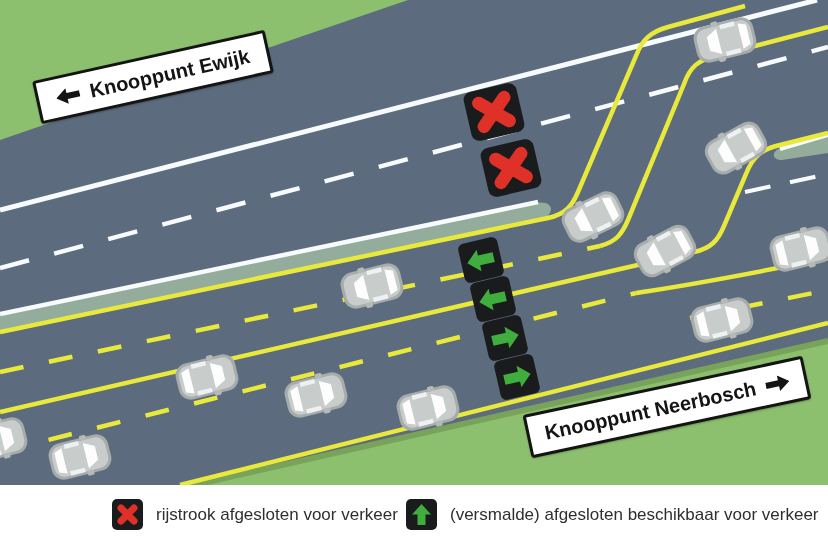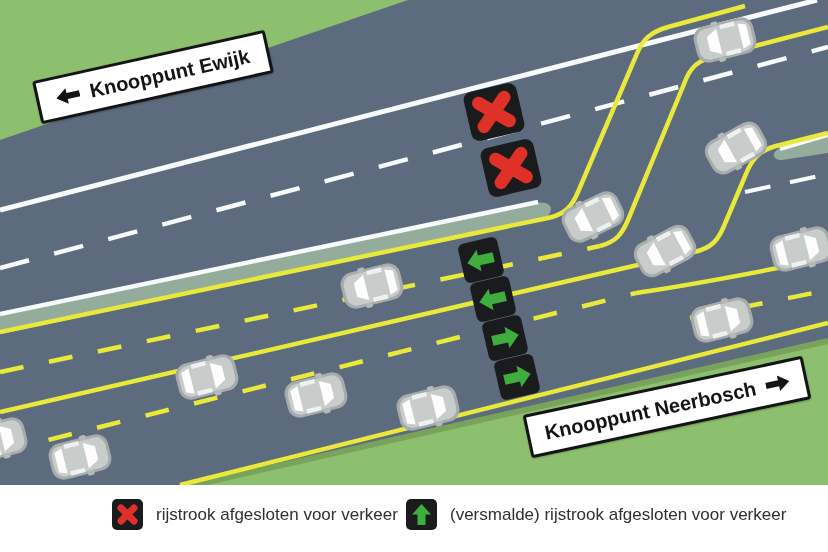--- a/index.html
+++ b/index.html
@@ -117,15 +117,15 @@
       <rect width="31" height="31" rx="5" fill="#1a1b1d"></rect>
       <path d="M9,9 L22,22 M9,22 L22,9" stroke="#e03128" stroke-width="7" stroke-linecap="round"></path>
     </svg>
     <span class="legend-label">rijstrook afgesloten voor verkeer</span>
   </div>
   <div class="legend-item two">
     <svg width="31" height="31" viewBox="0 0 31 31">
       <rect width="31" height="31" rx="5" fill="#1a1b1d"></rect>
       <polygon points="15.5,5 25,15.5 19.5,15.5 19.5,26 11.5,26 11.5,15.5 6,15.5" fill="#3fae3e"></polygon>
     </svg>
-    <span class="legend-label">(versmalde) rijstrook afgesloten voor verkeer</span>
+    <span class="legend-label">(versmalde) afgesloten beschikbaar voor verkeer</span>
   </div>
 </div>
 
 </body></html>

